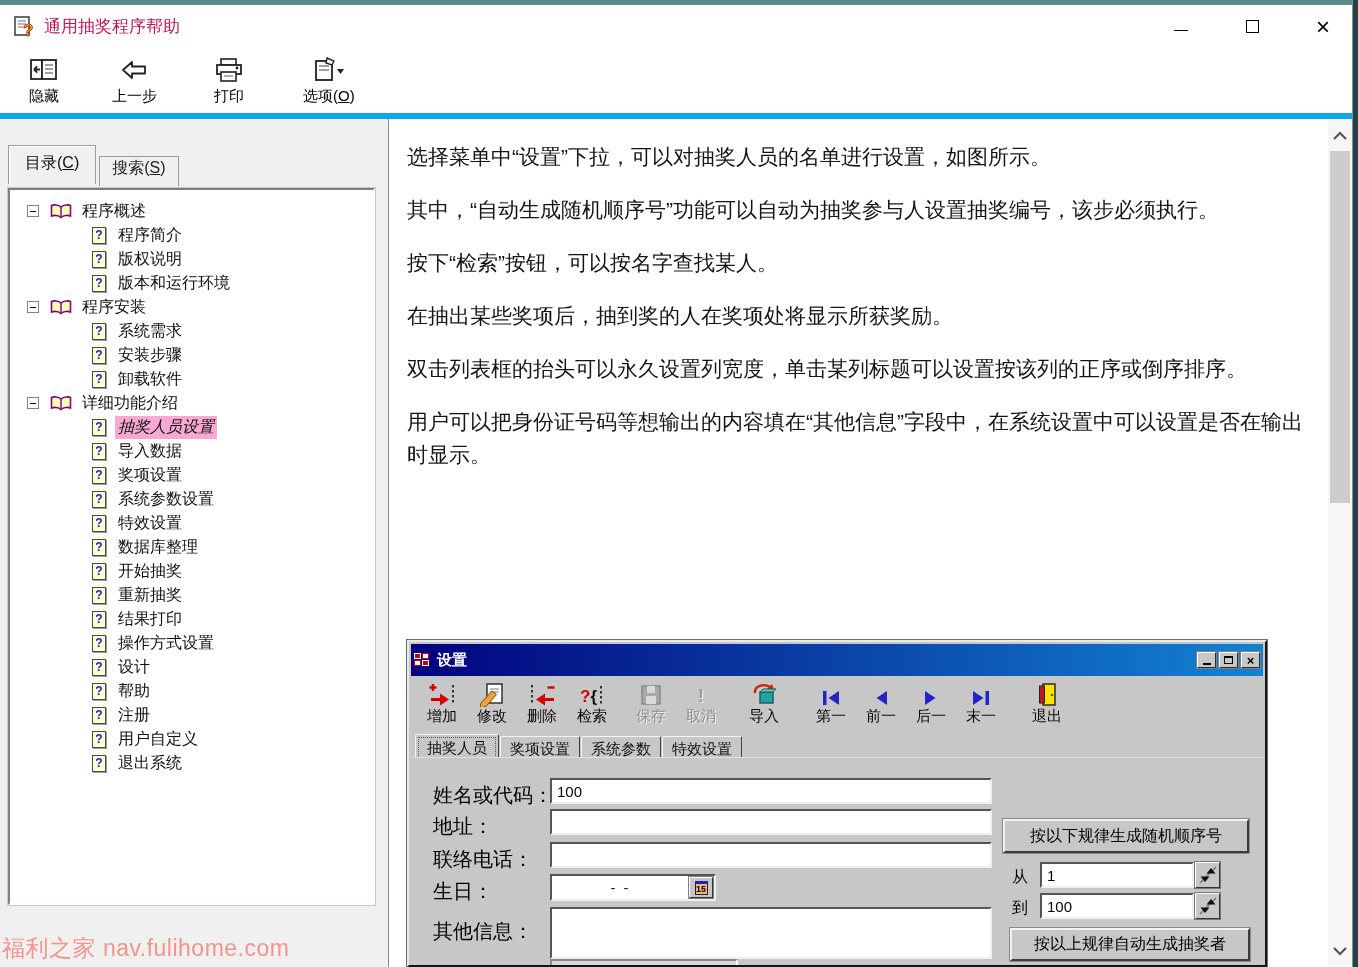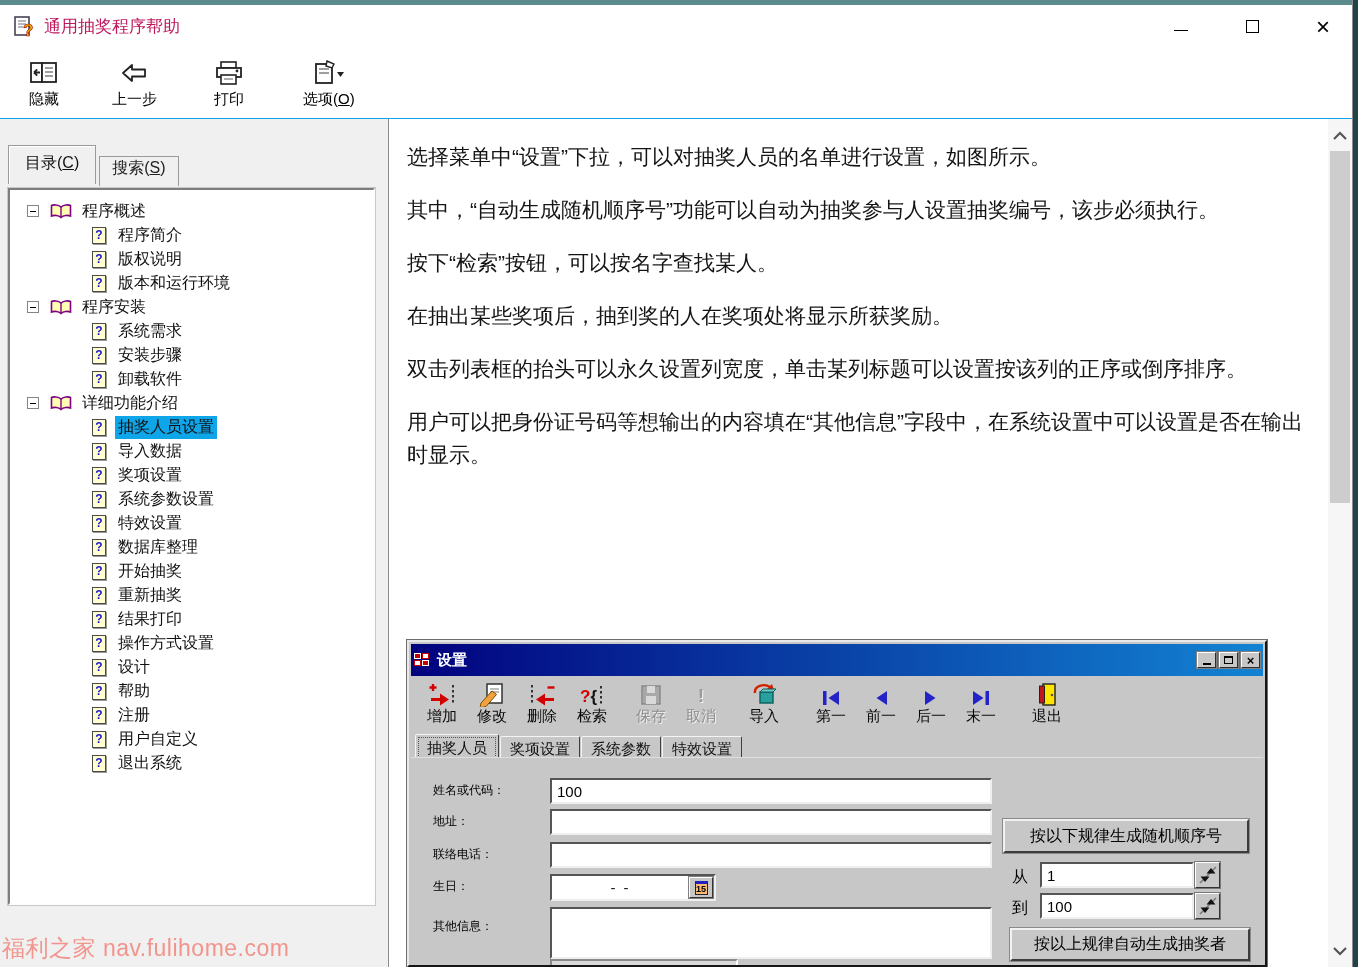--- a/index.html
+++ b/index.html
@@ -17,21 +17,21 @@
   .titlebar { position:absolute; left:0; top:5px; right:6px; height:43px; background:#fff; display:flex; align-items:center; padding:0 21px 0 12px; }
   .title-icon { width:24px; height:24px; margin-right:8px; flex:none; }
   .title-text { font-size:17px; color:#be185d; }
   .win-controls { margin-left:auto; display:flex; align-items:center; gap:55px; }
   .wbtn { width:16px; height:16px; display:flex; align-items:center; justify-content:center; cursor:default; }
   .wbtn .min-glyph { width:14px; border-top:1.5px solid #000; display:block; margin-top:8px; }
   .wbtn .max-glyph { width:13px; height:13px; border:1.5px solid #000; display:block; }
   .wbtn.close { font-size:24px; font-weight:300; color:#000; line-height:16px; }
 
   
-  .toolbar { position:absolute; left:0; top:48px; right:6px; height:71px; background:#fff; border-bottom:1px solid #0ea5e9; display:flex; align-items:center; padding-left:16px; }
+  .toolbar { position:absolute; left:0; top:48px; right:6px; height:71px; background:#fff; border-bottom:6px solid #0ea5e9; display:flex; align-items:center; padding-left:16px; }
   .tbtn { display:flex; flex-direction:column; align-items:center; justify-content:center; min-width:52px; padding:2px 4px; cursor:default; }
   .tbtn .ticn { height:30px; display:flex; align-items:center; }
   .tbtn .tlab { font-size:15px; color:#000; margin-top:2px; white-space:nowrap; }
   .tb-m1{margin-left:2px} .tb-m2{margin-left:38px} .tb-m3{margin-left:42px} .tb-m4{margin-left:44px}
 
   
   .sidebar { position:absolute; left:0; top:119px; width:389px; bottom:0; background:#f0f0f0; border-right:1px solid #8b8b8b; }
   .side-tabs { position:absolute; left:8px; top:26px; display:flex; align-items:flex-end; }
   .side-tab { background:#f0f0f0; border:1px solid #9a9a9a; border-bottom:none; font-size:16px; padding:6px 14px 8px; position:relative; cursor:default; white-space:nowrap; }
   .side-tab.active { z-index:2; padding:7px 16px 10px; box-shadow:1px 0 0 #fff inset, 0 1px 0 #fff inset; }
@@ -42,21 +42,21 @@
     border:2px solid; border-color:#7e7e7e #fdfdfd #fdfdfd #7e7e7e; box-shadow:0 0 0 1px #c8c8c8; padding:9px 4px; overflow:hidden; }
   .trow { height:24px; display:flex; align-items:center; font-size:16px; white-space:nowrap; cursor:default; }
   .trow.book { padding-left:13px; }
   .trow.page { padding-left:78px; }
   .expander { width:12px; height:12px; border:1px solid #848484; background:#fff; margin-right:11px; position:relative; flex:none; }
   .expander i { position:absolute; left:2px; right:2px; top:4.5px; border-top:1px solid #000; }
   .bico { width:22px; height:17px; margin-right:7px; flex:none; }
   .pico { width:14px; height:17px; background:#ffffcf; border:1px solid #4a4a4a; color:#1515cc; font-size:12px; font-weight:bold;
     display:flex; align-items:center; justify-content:center; margin-right:9px; flex:none; box-shadow:1px 1px 0 #9a9a9a; }
   .tlabel { padding:1px 3px; }
-  .trow.sel .tlabel { background:#0ea5e9; }
+  .trow.sel .tlabel { background:#f9a8d4;font-style:italic; }
   .watermark { position:absolute; left:2px; bottom:3px; font-size:23px; color:#f2948c; white-space:nowrap; letter-spacing:0.5px; }
 
   .content { position:absolute; left:390px; top:119px; right:6px; bottom:0; background:#fff; }
   .ctext { position:absolute; left:17px; top:21px; width:902px; font-size:21px; line-height:33px; color:#141414; }
   .ctext p { margin:0 0 20px 0; }
 
   
   .scrollbar { position:absolute; top:0; bottom:0; right:0; width:24px; background:#f6f6f6; }
   .sb-arrow { position:absolute; left:0; width:24px; height:28px; display:flex; align-items:center; justify-content:center; }
   .sb-arrow.up { top:2px; } .sb-arrow.down { bottom:2px; }
@@ -85,21 +85,21 @@
   .qbrace { font-weight:bold; font-size:17px; line-height:20px; }
   .qbrace .q { color:#d40000; } .qbrace .b { color:#111; }
   .bang { font-size:19px; font-weight:bold; color:#9a9a9a; line-height:22px; }
 
   .dlg-tabs { height:27px; margin:0 2px; display:flex; align-items:flex-end; padding-left:4px; }
   .dtab { background:#c7c7c7; border:1px solid; border-color:#f4f4f4 #3f3f3f transparent #f4f4f4; border-radius:2px 2px 0 0;
     font-size:15px; padding:3px 9px 4px; margin-right:1px; cursor:default; white-space:nowrap; }
   .dtab.active { padding:4px 11px 6px; position:relative; top:1px; outline:1px dotted #555; outline-offset:-4px; }
 
   .dlg-body { position:absolute; left:2px; right:2px; top:115px; bottom:0; background:#c7c7c7; border-top:1px solid #dedede; }
-  .flabel { position:absolute; left:22px; font-size:12px; color:#000; white-space:nowrap; }
+  .flabel { position:absolute; left:22px; font-size:20px; color:#000; white-space:nowrap; }
   .fin { position:absolute; left:139px; width:442px; height:26px; background:#fff; border:2px solid; border-color:#555 #efefef #efefef #555;
     font-family:"Liberation Sans",sans-serif; font-size:15px; padding:1px 5px; color:#000; }
   .fta { position:absolute; left:139px; width:442px; height:52px; background:#fff; border:2px solid; border-color:#555 #efefef #efefef #555; resize:none; font-family:"Liberation Sans",sans-serif; font-size:15px; padding:2px 5px; }
   .datefld { position:absolute; left:139px; width:166px; height:27px; background:#fff; border:2px solid; border-color:#555 #efefef #efefef #555; display:flex; align-items:center; }
   .datefld .dashes { flex:1; text-align:center; font-size:15px; color:#222; letter-spacing:2px; }
   .calbtn { width:24px; height:21px; margin-right:1px; background:#c7c7c7; border:1px solid; border-color:#fff #333 #333 #fff; box-shadow:0 0 0 1px #808080;
     display:flex; align-items:center; justify-content:center; flex:none; }
   .calbtn .calpage { width:13px; height:14px; background:#fdba74; border:1px solid #222; border-top:3px solid #2222bb; font-size:9px; font-weight:bold; color:#000; display:flex; align-items:center; justify-content:center; }
 
   .rbtn { position:absolute; background:#c7c7c7; border:2px solid; border-color:#f2f2f2 #3c3c3c #3c3c3c #f2f2f2; box-shadow:0 0 0 1px #8a8a8a;

